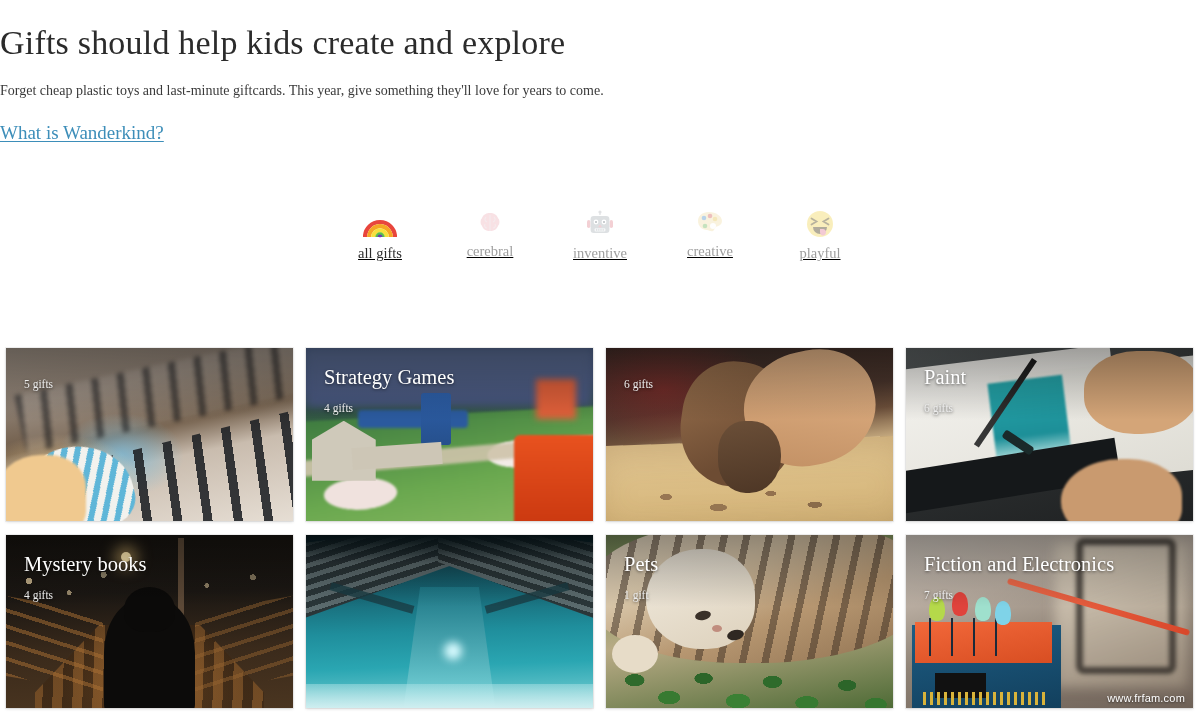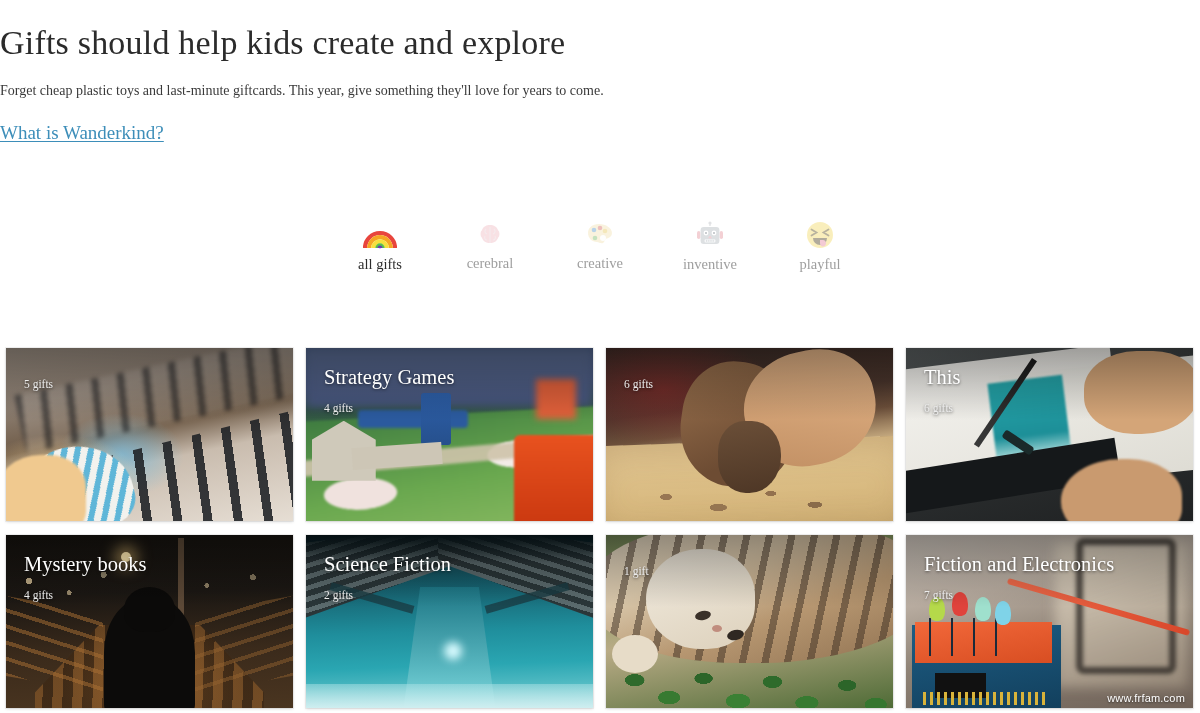--- a/index.html
+++ b/index.html
@@ -20,22 +20,22 @@
     margin:14px 0 0;font-size:14px;line-height:22px;color:#3a3a3a;
   }
   .hero .link-wrap{margin-top:20px;}
   .hero a.link{
     font-size:19px;color:#3d8eb9;text-decoration:underline;
     text-underline-offset:2px;
   }
 
   
   .filters{
-    margin-top:66px;display:flex;justify-content:center;align-items:center;
-    gap:36px;height:74px;
+    margin-top:66px;display:flex;justify-content:center;align-items:flex-start;
+    gap:36px;height:74px;text-decoration:underline;
   }
   .filter{
     display:flex;flex-direction:column;align-items:center;justify-content:flex-end;
     cursor:pointer;width:74px;
   }
   .filter .ico{display:block;}
   .filter .flabel{
     margin-top:3px;font-size:14.5px;line-height:17px;color:#9e9e9e;
     font-family:"Liberation Serif", serif;
   }
@@ -462,34 +462,20 @@
     <div class="filter dim">
       <span class="ico">
         <svg width="26" height="26" viewBox="0 0 26 26">
           <path d="M13 3c4 0 7 2 8 5 2 2 2 6 0 8-1 3-4 5-8 5s-7-2-8-5c-2-2-2-6 0-8 1-3 4-5 8-5z" fill="#f7b6c0"></path>
           <g stroke="#ecd0d6" stroke-width="1.1" fill="none">
             <path d="M13 5v16M9 7c-2 2-1 4 1 5M17 7c2 2 1 4-1 5M8 14c-1 2 0 4 2 4M18 14c1 2 0 4-2 4"></path>
           </g>
         </svg>
       </span>
       <span class="flabel">cerebral</span>
-    </div>
-
-    <div class="filter dim">
-      <span class="ico">
-        <svg width="28" height="26" viewBox="0 0 28 26">
-          <path d="M13 2c7 0 13 4 13 9 0 4-4 5-6 6-2 1-1 3-3 4-2 1-4-1-6-1-5 0-9-4-9-9S6 2 13 2z" fill="#f5e2a8"></path>
-          <circle cx="8" cy="8" r="2.3" fill="#4f9ad8"></circle>
-          <circle cx="14" cy="6" r="2.3" fill="#e4645c"></circle>
-          <circle cx="19" cy="9" r="2.3" fill="#eac84a"></circle>
-          <circle cx="9" cy="16" r="2.3" fill="#6fbf5c"></circle>
-          <circle cx="17" cy="16" r="3" fill="#fdfdfb"></circle>
-        </svg>
-      </span>
-      <span class="flabel">creative</span>
     </div>
 
     <div class="filter dim">
       <span class="ico">
         <svg width="28" height="28" viewBox="0 0 28 28">
           <path d="M14 1v4" stroke="#b8bcc2" stroke-width="1.3"></path>
           <circle cx="14" cy="2" r="1.6" fill="#b8bcc2"></circle>
           <rect x="1" y="10" width="3.4" height="8" rx="1.7" fill="#ef8d99"></rect>
           <rect x="23.6" y="10" width="3.4" height="8" rx="1.7" fill="#ef8d99"></rect>
           <rect x="4.6" y="6" width="18.8" height="17" rx="3" fill="#aeb6bd"></rect>
@@ -505,20 +491,34 @@
               <rect x="14.4" y="18.8" width="1.2" height="2"></rect>
               <rect x="16.6" y="18.8" width="1.2" height="2"></rect>
             </g>
         </svg>
       </span>
       <span class="flabel">inventive</span>
     </div>
 
     <div class="filter dim">
       <span class="ico">
+        <svg width="28" height="26" viewBox="0 0 28 26">
+          <path d="M13 2c7 0 13 4 13 9 0 4-4 5-6 6-2 1-1 3-3 4-2 1-4-1-6-1-5 0-9-4-9-9S6 2 13 2z" fill="#f5e2a8"></path>
+          <circle cx="8" cy="8" r="2.3" fill="#4f9ad8"></circle>
+          <circle cx="14" cy="6" r="2.3" fill="#e4645c"></circle>
+          <circle cx="19" cy="9" r="2.3" fill="#eac84a"></circle>
+          <circle cx="9" cy="16" r="2.3" fill="#6fbf5c"></circle>
+          <circle cx="17" cy="16" r="3" fill="#fdfdfb"></circle>
+        </svg>
+      </span>
+      <span class="flabel">creative</span>
+    </div>
+
+    <div class="filter dim">
+      <span class="ico">
         <svg width="28" height="28" viewBox="0 0 28 28">
           <circle cx="14" cy="14" r="13" fill="#f7d94c"></circle>
           <g stroke="#5a4a12" stroke-width="1.8" fill="none" stroke-linecap="round">
             <path d="M5.5 8.5l5 3-5 3M22.5 8.5l-5 3 5 3"></path>
           </g>
           <path d="M7 17h14a7 7 0 0 1-14 0z" fill="#4a3a10"></path>
           <path d="M11.5 19h5.5c1.8 0 3 1.4 3 3.2 0 1.8-1.2 3.2-3 3.2-1.8 0-3-1.4-3-3.2V19z" fill="#f07f9b"></path>
         </svg>
       </span>
       <span class="flabel">playful</span>
@@ -580,21 +580,21 @@
           <div class="paper2"></div>
           <div class="teal"></div>
         <div class="board"></div>
           <div class="brush"></div>
           <div class="brushtip"></div>
         <div class="hand1"></div>
           <div class="hand2"></div>
       </div>
       <div class="scrim"></div>
       <div class="meta">
-        <div class="ctitle">This</div>
+        <div class="ctitle">Paint</div>
         <div class="ccount">6 gifts</div>
       </div>
     </div>
 
     <div class="card">
       <div class="art art-pier">
         <div class="deck"></div>
           <div class="rail-l"></div>
           <div class="rail-r"></div>
         <div class="post"></div>
@@ -615,38 +615,35 @@
         <div class="tunnel"></div>
           <div class="ceilL"></div>
           <div class="ceilR"></div>
         <div class="beamL"></div>
           <div class="beamR"></div>
         <div class="glow"></div>
           <div class="darkTop"></div>
           <div class="floor"></div>
       </div>
       <div class="scrim"></div>
-      <div class="meta">
-        <div class="ctitle">Science Fiction</div>
-        <div class="ccount">2 gifts</div>
-      </div>
     </div>
 
     <div class="card">
       <div class="art art-cat">
         <div class="body"></div>
           <div class="headw"></div>
         <div class="eye1"></div>
           <div class="eye2"></div>
           <div class="nose"></div>
         <div class="paw"></div>
           <div class="leaves"></div>
       </div>
       <div class="scrim"></div>
       <div class="meta">
+        <div class="ctitle">Pets</div>
         <div class="ccount">1 gift</div>
       </div>
     </div>
 
     <div class="card">
       <div class="art art-robot">
         <div class="bgblur"></div>
           <div class="chair"></div>
         <div class="wire-long"></div>
           <div class="wires"></div>

